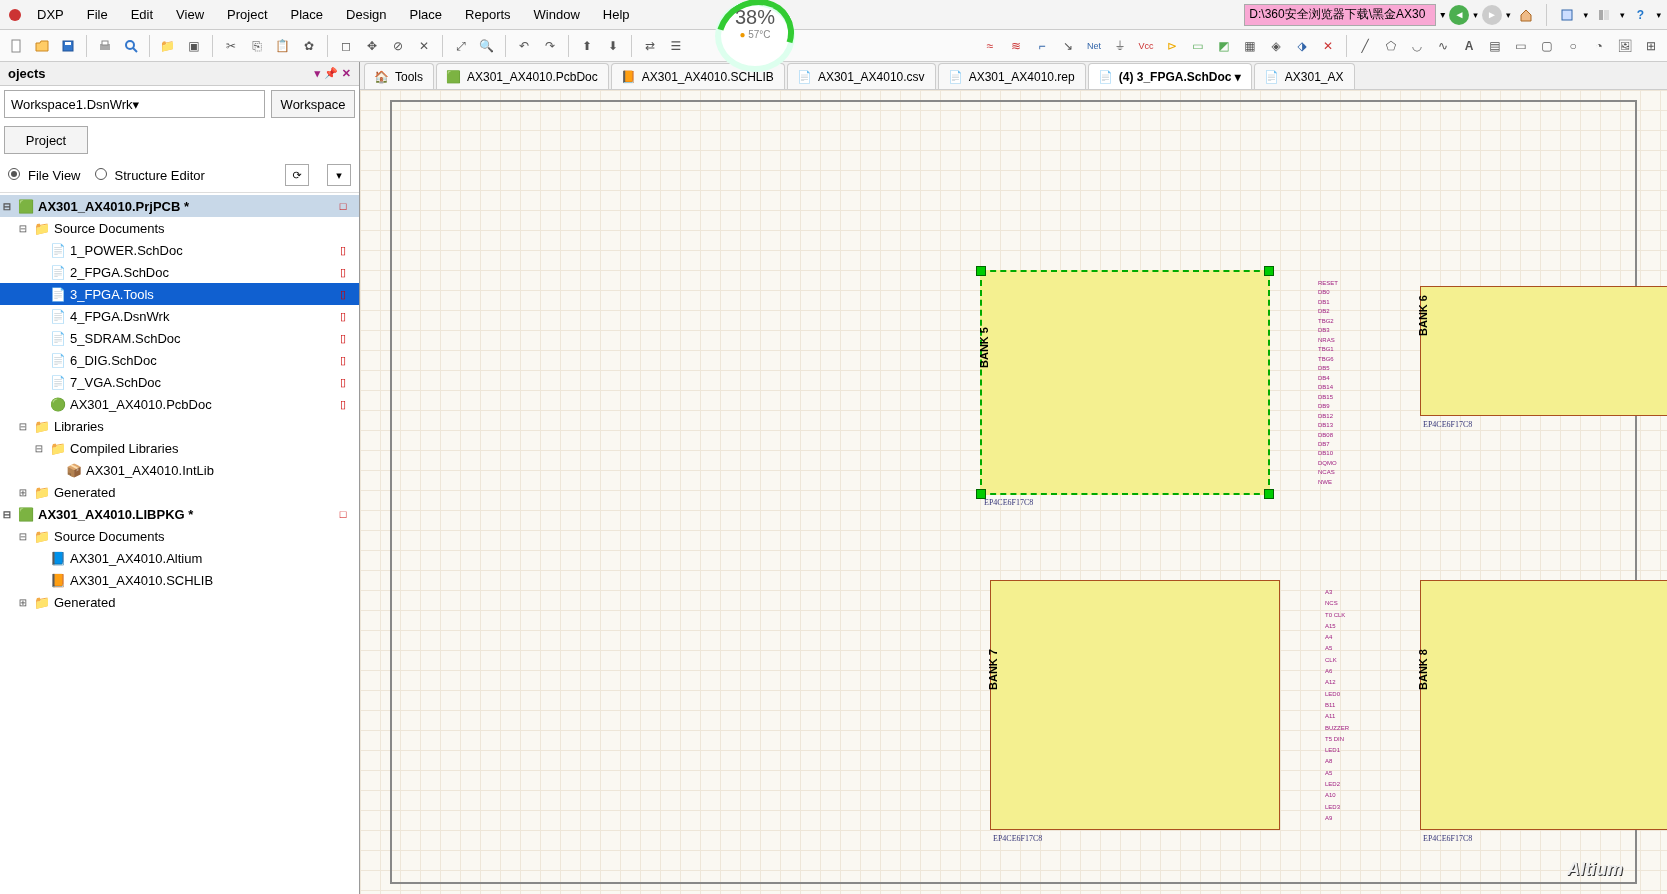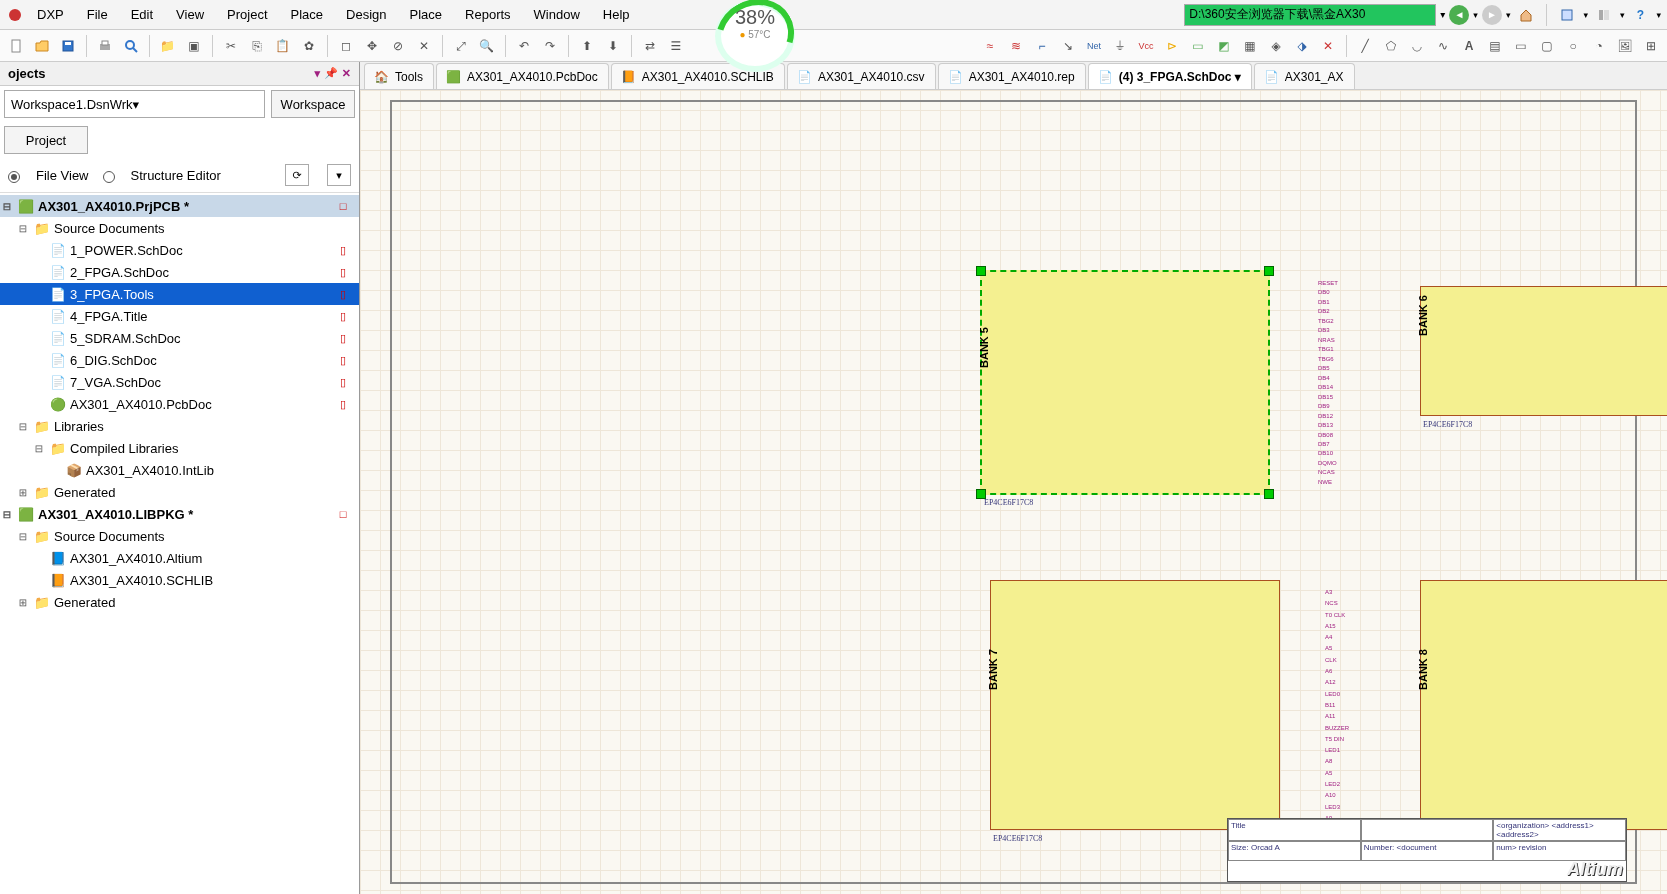--- a/index.html
+++ b/index.html
@@ -3,21 +3,21 @@
 <meta charset="utf-8">
 <style>
 * { box-sizing: border-box; margin: 0; padding: 0; font-family: "Segoe UI", Tahoma, sans-serif; }
 body { width: 1667px; height: 894px; background: #f0f0f0; overflow: hidden; position: relative; }
 
 
 .menubar { display: flex; align-items: center; height: 30px; background: #f4f4f4; border-bottom: 1px solid #ccc; padding: 0 6px; gap: 3px; }
 .menu-icon { width: 18px; height: 18px; display: inline-flex; align-items: center; justify-content: center; font-size: 11px; }
 .menu-item { padding: 4px 10px; font-size: 13px; cursor: default; }
 .path-box { margin-left: auto; display: flex; align-items: center; gap: 4px; }
-.path-input { width: 252px; height: 22px; border: 1px solid #aaa; font-size: 12px; padding: 0 4px; background: #22c55e; }
+.path-input { width: 192px; height: 22px; border: 1px solid #aaa; font-size: 12px; padding: 0 4px; background: #f9a8d4; }
 .nav-btn { width: 20px; height: 20px; border-radius: 50%; display: flex; align-items: center; justify-content: center; font-size: 10px; color: #fff; }
 .nav-green { background: #4caf50; }
 .nav-gray { background: #ccc; }
 
 
 .toolbar { display: flex; align-items: center; height: 32px; background: #fafafa; border-bottom: 1px solid #ccc; padding: 0 4px; gap: 2px; }
 .tbtn { width: 24px; height: 24px; border: 1px solid transparent; display: flex; align-items: center; justify-content: center; font-size: 12px; color: #555; }
 .tsep { width: 1px; height: 22px; background: #ccc; margin: 0 4px; }
 .tbtn svg { pointer-events: none; }
 
@@ -26,21 +26,21 @@
 .left-panel { width: 360px; background: #fff; border-right: 1px solid #999; display: flex; flex-direction: column; }
 .right-panel { flex: 1; background: #fff; display: flex; flex-direction: column; }
 
 
 .panel-title { height: 24px; background: #f0f0f0; border-bottom: 1px solid #ccc; display: flex; align-items: center; padding: 0 8px; font-size: 13px; font-weight: bold; }
 .panel-title .pin { margin-left: auto; display: flex; gap: 4px; font-size: 11px; }
 .ws-row { display: flex; padding: 4px; gap: 6px; }
 .ws-combo { flex: 1; height: 28px; border: 1px solid #aaa; background: #fff; font-size: 13px; padding: 0 6px; display: flex; align-items: center; }
 .ws-btn { width: 84px; height: 28px; border: 1px solid #aaa; background: #f4f4f4; font-size: 13px; }
 .view-row { display: flex; align-items: center; padding: 6px 8px; gap: 14px; font-size: 13px; border-bottom: 1px solid #ddd; }
-.radio { display: flex; align-items: flex-end; gap: 16px; }
+.radio { display: flex; align-items: flex-start; gap: 8px; }
 .radio-dot { width: 12px; height: 12px; border: 1px solid #555; border-radius: 50%; display: inline-flex; align-items: center; justify-content: center; }
 .radio-dot.on::after { content: ""; width: 6px; height: 6px; background: #555; border-radius: 50%; }
 .mini-btn { width: 24px; height: 22px; border: 1px solid #aaa; background: #fff; margin-left: auto; display:flex; align-items:center; justify-content:center; font-size:11px; }
 
 
 .tree { flex: 1; overflow: auto; font-size: 13px; padding: 2px 0; }
 .tree-row { display: flex; align-items: center; height: 22px; padding-right: 8px; white-space: nowrap; }
 .tree-row.root { background: #c8d8e8; font-weight: bold; }
 .tree-row.sel { background: #1060d0; color: #fff; }
 .tglyph { width: 14px; text-align: center; font-size: 10px; color: #555; }
@@ -280,21 +280,21 @@
         </div>
         <div class="tree-row ind2 sel">
           <span class="tglyph"></span>
           <span class="ticon">📄</span>
           <span class="tlabel">3_FPGA.Tools</span>
           <span class="tstatus">▯</span>
         </div>
         <div class="tree-row ind2">
           <span class="tglyph"></span>
           <span class="ticon">📄</span>
-          <span class="tlabel">4_FPGA.Title</span>
+          <span class="tlabel">4_FPGA.DsnWrk</span>
           <span class="tstatus">▯</span>
         </div>
         <div class="tree-row ind2">
           <span class="tglyph"></span>
           <span class="ticon">📄</span>
           <span class="tlabel">5_SDRAM.SchDoc</span>
           <span class="tstatus">▯</span>
         </div>
         <div class="tree-row ind2">
           <span class="tglyph"></span>
@@ -466,24 +466,16 @@
               <div class="pin">A10</div>
               <div class="pin">LED3</div>
               <div class="pin">A9</div>
             </div>
           </div>
           <div class="bank" style="left: 1060px; top: 490px; width: 290px; height: 250px;">
             <div class="bank-lbl">BANK 8</div>
             <div class="part">EP4CE6F17C8</div>
           </div>
         </div>
-      <div class="title-block">
-        <div>Title</div>
-        <div></div>
-        <div>&lt;organization&gt; &lt;address1&gt; &lt;address2&gt;</div>
-        <div>Size: Orcad A</div>
-        <div>Number: &lt;document</div>
-        <div>num&gt; revision</div>
-      </div>
       <div class="altium">Altium</div>
     </div>
   </div>
 </div>
 
 </body></html>

